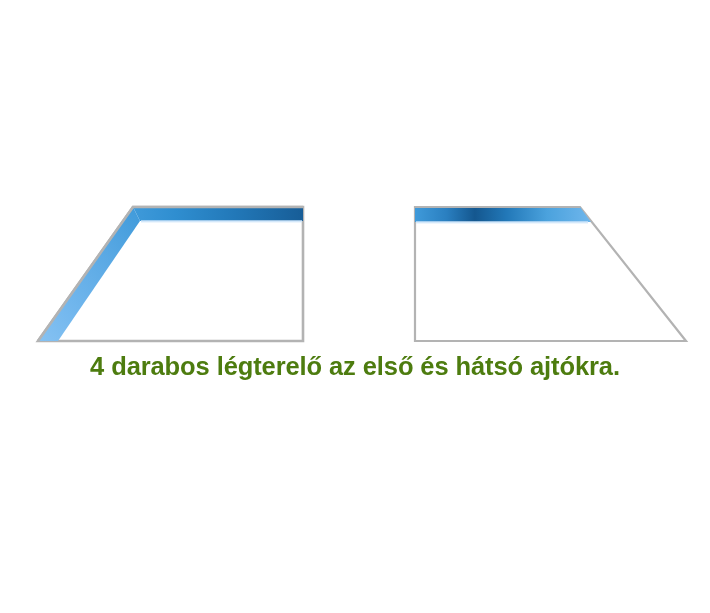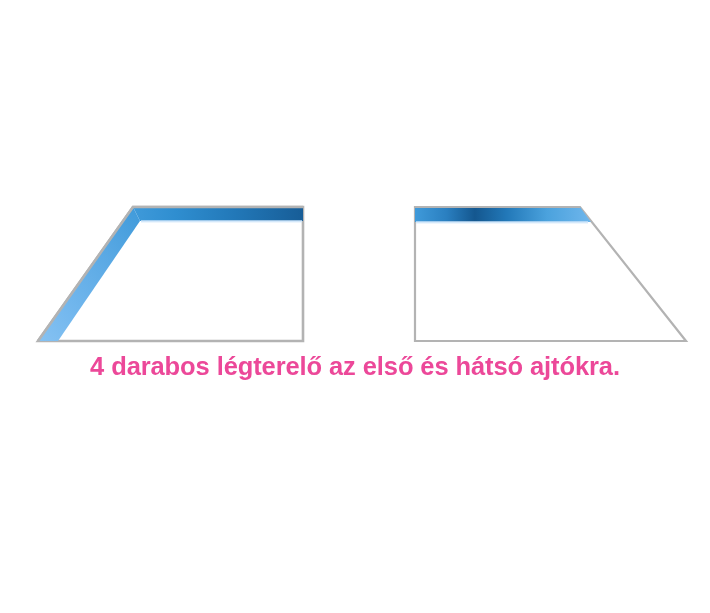--- a/index.html
+++ b/index.html
@@ -34,21 +34,21 @@
   .caption {
     position: absolute;
     left: 0;
     top: 352px;
     width: 710px;
     text-align: center;
     font-family: "Liberation Sans", sans-serif;
     font-weight: bold;
     font-size: 25.5px;
     letter-spacing: -0.1px;
-    color: #ec4899;
+    color: #4d7c0f;
     white-space: nowrap;
     line-height: 1.15;
   }
 </style>
 </head>
 <body>
 
 <div id="product-illustration">
 
   <svg class="canvas-svg" viewBox="0 0 710 613" xmlns="http://www.w3.org/2000/svg">

